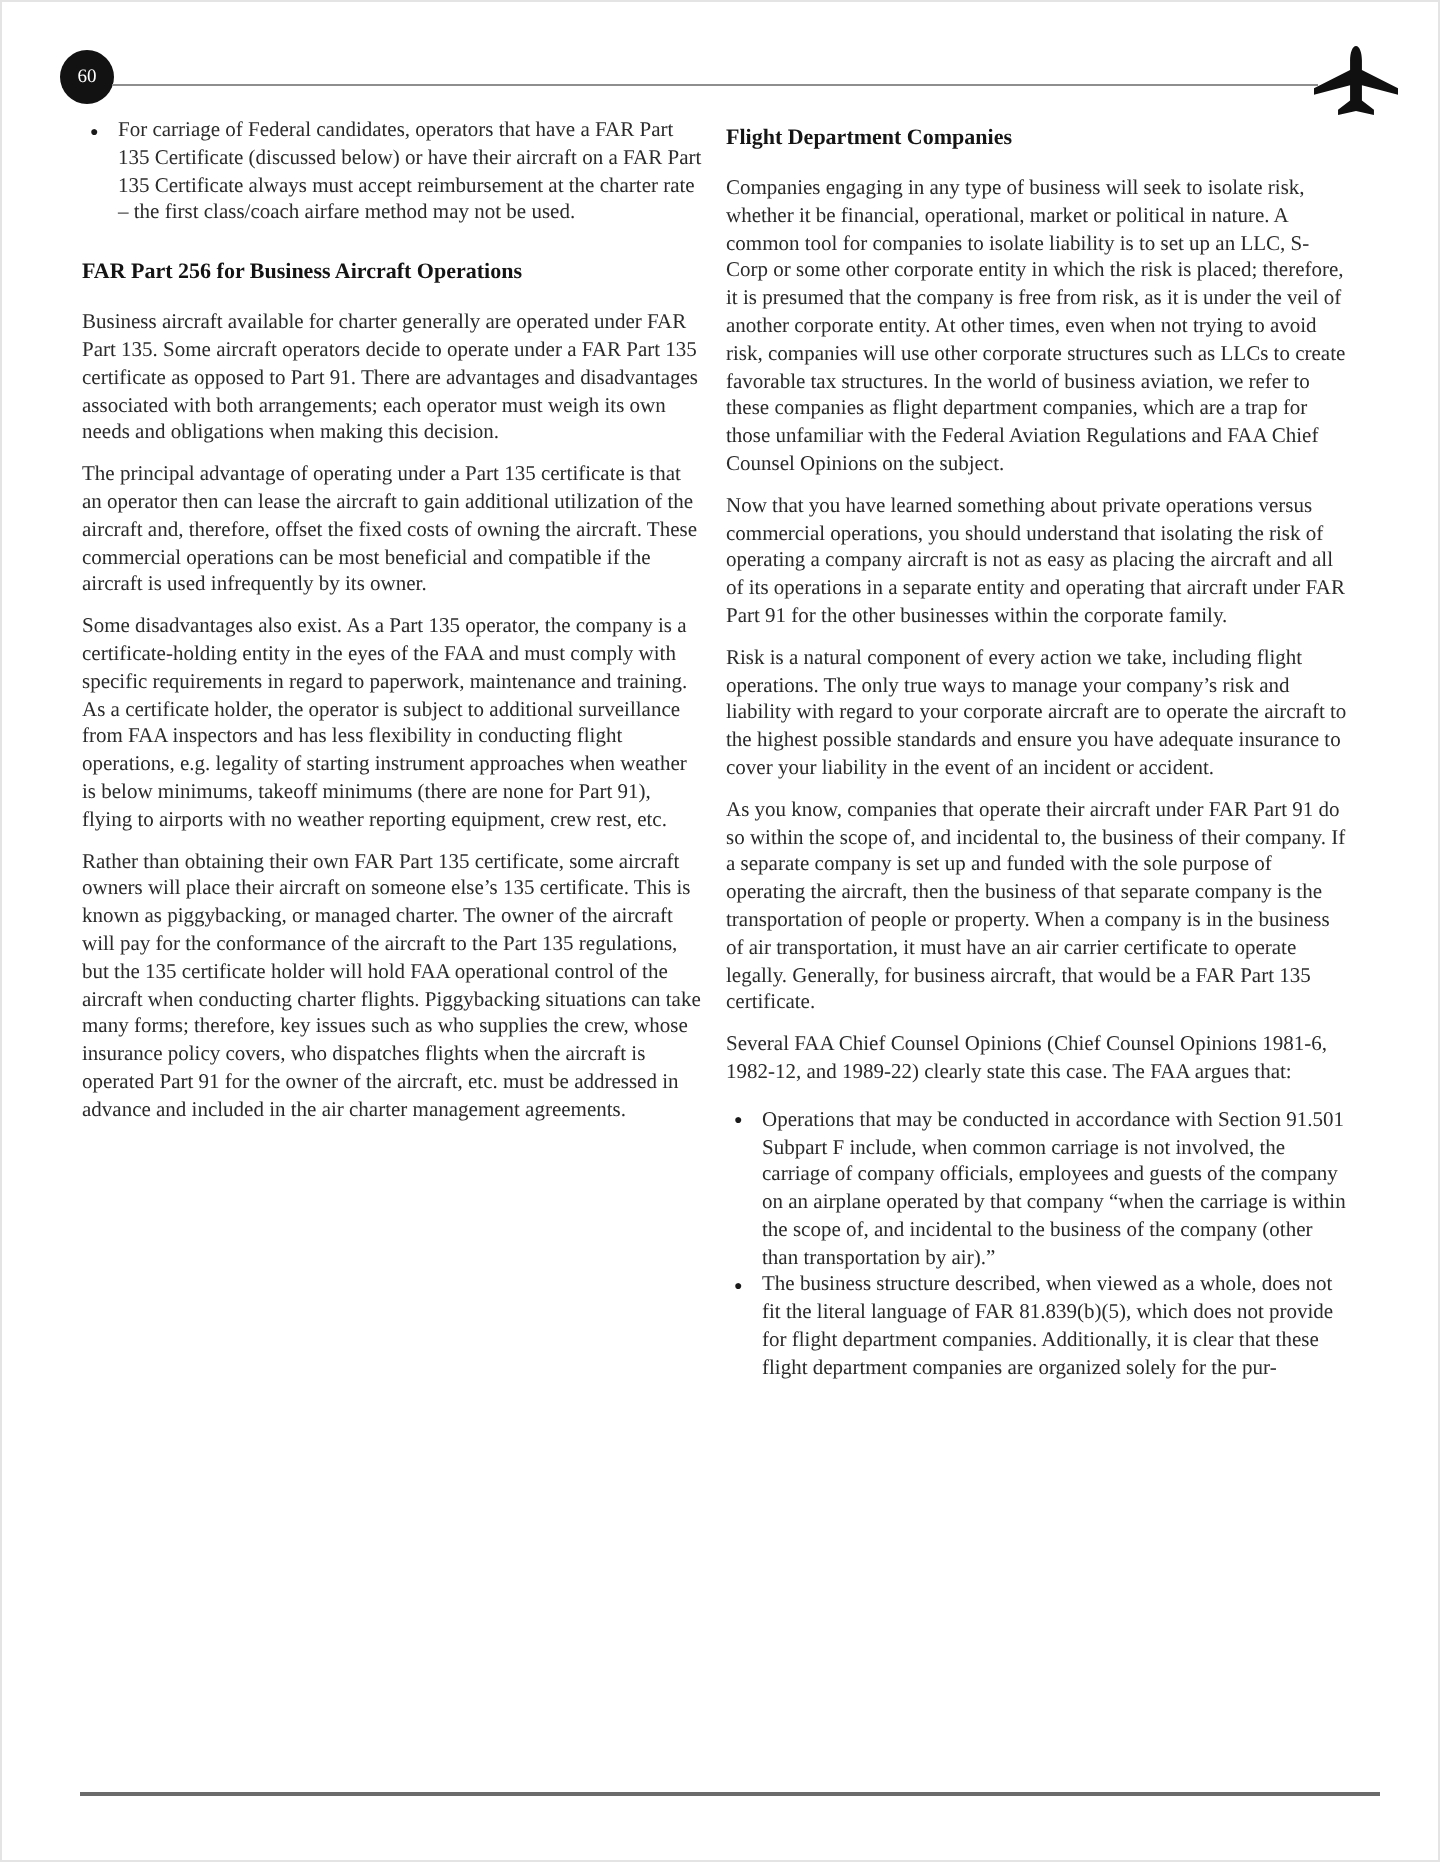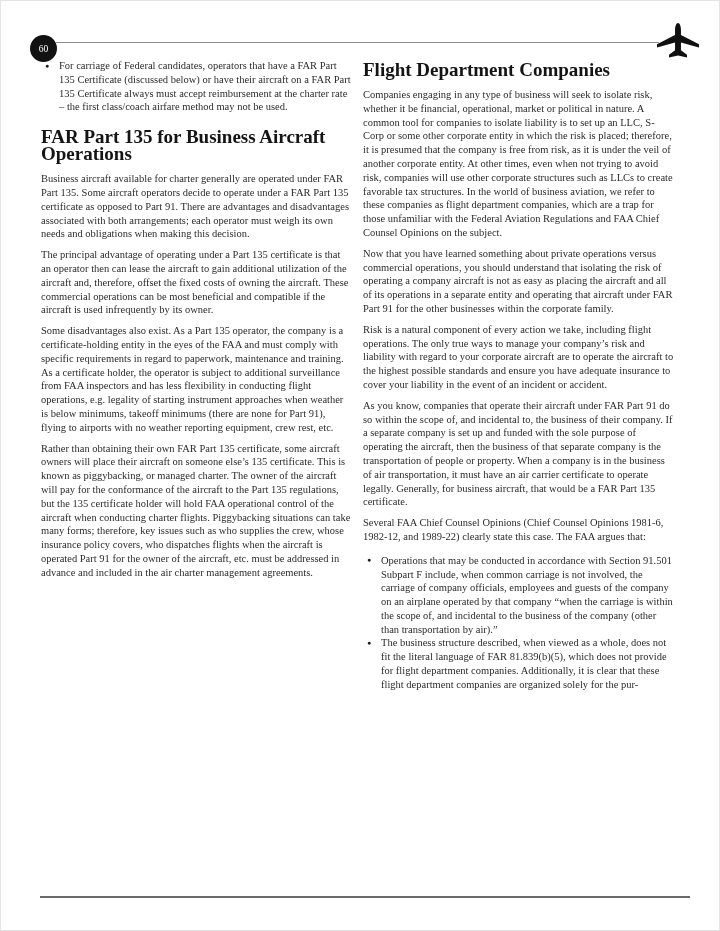--- a/index.html
+++ b/index.html
@@ -9,21 +9,21 @@
     width:720px; height:931px;
     background:#ffffff;
     border:1px solid #e4e4e4;
     box-sizing:border-box;
     overflow:hidden;
     font-family:"Liberation Serif", serif;
     color:#2b2b2b;
   }
   
   .page-badge {
-    position:absolute; left:29px; top:34px;
+    position:absolute; left:29px; top:24px;
     width:27px; height:27px; border-radius:50%;
     background:#121212;
     display:flex; align-items:center; justify-content:center;
   }
   .page-badge span {
     color:#ffffff; font-size:9.5px; font-family:"Liberation Serif", serif;
   }
   .top-rule {
     position:absolute; left:55px; top:41px;
     width:603px; height:1px; background:#8e8e8e;
@@ -39,21 +39,21 @@
   
   .col {
     position:absolute; width:311px;
     font-size:10.5px; line-height:13.8px;
     text-align:left;
   }
   .col-left  { left:40px;  top:58px; }
   .col-right { left:362px; top:60px; }
   .col p { margin:7px 0 0 0; }
   .col h2 {
-    font-size:19px; line-height:17px;
+    font-size:11px; line-height:17px;
     margin:14px 0 10px 0;
     color:#141414; font-weight:bold;
   }
   .col-right h2 { margin-top:0; }
   .hang { margin:0 0 0 17px; }
   ul.bullets { list-style:none; margin:0; padding:0; }
   ul.bullets.gap-top { margin-top:10px; }
   ul.bullets li {
     position:relative; padding-left:18px; margin:0;
   }
@@ -75,21 +75,21 @@
   <div class="top-rule"></div>
 
   <svg class="plane" viewBox="0 0 48 44" aria-hidden="true">
     <path fill="#101010" d="M24 1 C25.9 1 27.1 4.6 27.1 8.6 L27.1 13.6 L46 23.2 L46 26.6 L27.1 21.6 L27.1 29.6 L33.4 34.4 L33.4 37.2 L24 35.1 L14.6 37.2 L14.6 34.4 L20.9 29.6 L20.9 21.6 L2 26.6 L2 23.2 L20.9 13.6 L20.9 8.6 C20.9 4.6 22.1 1 24 1 Z"></path>
   </svg>
 
   <div class="col col-left">
     <ul class="bullets">
       <li>For carriage of Federal candidates, operators that have a FAR Part 135 Certificate (discussed below) or have their aircraft on a FAR Part 135 Certificate always must accept reimbursement at the charter rate – the first class/coach airfare method may not be used.</li>
     </ul>
-    <h2>FAR Part 135 for Business Aircraft Operations</h2>
+    <h2>FAR Part 256 for Business Aircraft Operations</h2>
     <p>Business aircraft available for charter generally are operated under FAR Part 135. Some aircraft operators decide to operate under a FAR Part 135 certificate as opposed to Part 91. There are advantages and disadvantages associated with both arrangements; each operator must weigh its own needs and obligations when making this decision.</p>
     <p>The principal advantage of operating under a Part 135 certificate is that an operator then can lease the aircraft to gain additional utilization of the aircraft and, therefore, offset the fixed costs of owning the aircraft. These commercial operations can be most beneficial and compatible if the aircraft is used infrequently by its owner.</p>
     <p>Some disadvantages also exist. As a Part 135 operator, the company is a certificate-holding entity in the eyes of the FAA and must comply with specific requirements in regard to paperwork, maintenance and training. As a certificate holder, the operator is subject to additional surveillance from FAA inspectors and has less flexibility in conducting flight operations, e.g. legality of starting instrument approaches when weather is below minimums, takeoff minimums (there are none for Part 91), flying to airports with no weather reporting equipment, crew rest, etc.</p>
     <p>Rather than obtaining their own FAR Part 135 certificate, some aircraft owners will place their aircraft on someone else’s 135 certificate. This is known as piggybacking, or managed charter. The owner of the aircraft will pay for the conformance of the aircraft to the Part 135 regulations, but the 135 certificate holder will hold FAA operational control of the aircraft when conducting charter flights. Piggybacking situations can take many forms; therefore, key issues such as who supplies the crew, whose insurance policy covers, who dispatches flights when the aircraft is operated Part 91 for the owner of the aircraft, etc. must be addressed in advance and included in the air charter management agreements.</p>
   </div>
 
   <div class="col col-right">
     <h2>Flight Department Companies</h2>
     <p>Companies engaging in any type of business will seek to isolate risk, whether it be financial, operational, market or political in nature. A common tool for companies to isolate liability is to set up an LLC, S-Corp or some other corporate entity in which the risk is placed; therefore, it is presumed that the company is free from risk, as it is under the veil of another corporate entity. At other times, even when not trying to avoid risk, companies will use other corporate structures such as LLCs to create favorable tax structures. In the world of business aviation, we refer to these companies as flight department companies, which are a trap for those unfamiliar with the Federal Aviation Regulations and FAA Chief Counsel Opinions on the subject.</p>
     <p>Now that you have learned something about private operations versus commercial operations, you should understand that isolating the risk of operating a company aircraft is not as easy as placing the aircraft and all of its operations in a separate entity and operating that aircraft under FAR Part 91 for the other businesses within the corporate family.</p>

